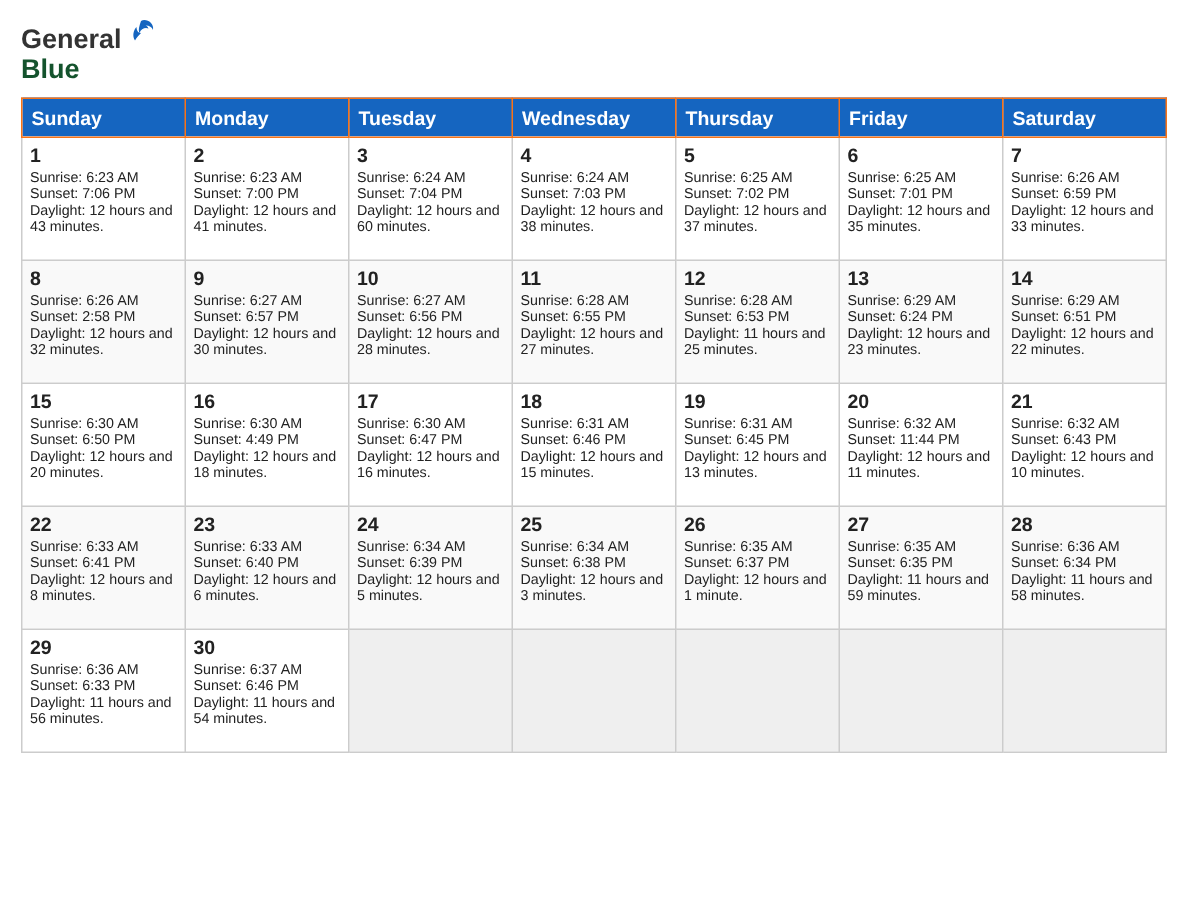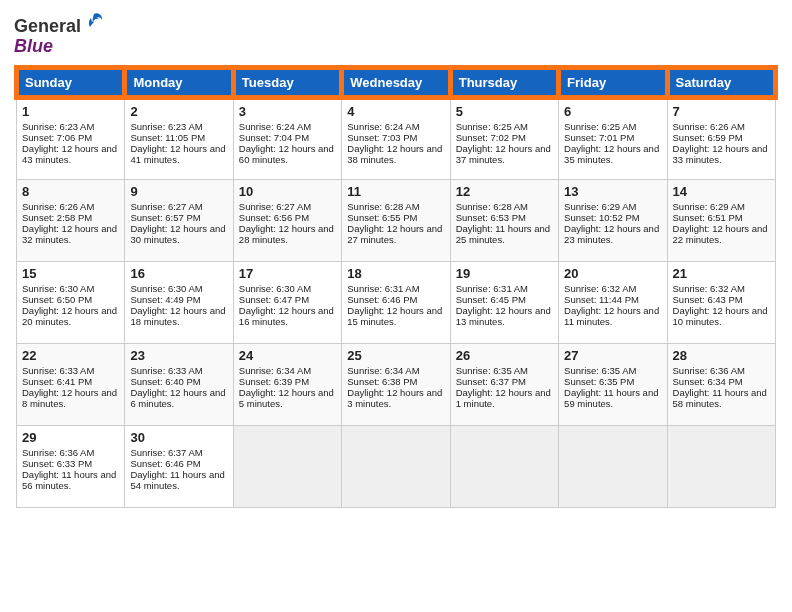--- a/index.html
+++ b/index.html
@@ -23,21 +23,21 @@
     .logo {
       display: flex;
       align-items: center;
     }
     .logo-text {
       font-size: 18px;
       font-weight: bold;
       line-height: 1.1;
     }
     .logo-text .general { color: #333; }
-    .logo-text .blue { color: #701a75; font-style: italic; }
+    .logo-text .blue { color: #14532d; }
     .logo-icon {
       width: 22px;
       height: 22px;
       margin-left: 2px;
     }
     .title-block {
       text-align: right;
     }
     .month-title {
       font-size: 28px;
@@ -53,21 +53,21 @@
       border-collapse: collapse;
       table-layout: fixed;
     }
     thead th {
       background: #1565c0;
       color: #fff;
       text-align: left;
       padding: 5px 6px;
       font-size: 13px;
       font-weight: bold;
-      border: 5px solid #f97316;
+      border: 1px solid #f97316;
     }
     tbody td {
       border: 1px solid #ccc;
       vertical-align: top;
       padding: 4px 5px;
       font-size: 9.5px;
       color: #222;
       height: 82px;
     }
     .day-num {
@@ -119,34 +119,34 @@
           <th>Tuesday</th>
           <th>Wednesday</th>
           <th>Thursday</th>
           <th>Friday</th>
           <th>Saturday</th>
         </tr>
     </thead>
     <tbody id="tbody">
         <tr>
           <td><span class="day-num">1</span><span>Sunrise: 6:23 AM</span><br><span>Sunset: 7:06 PM</span><br><span>Daylight: 12 hours and 43 minutes.</span></td>
-          <td><span class="day-num">2</span><span>Sunrise: 6:23 AM</span><br><span>Sunset: 11:05 PM</span><br><span>Daylight: 12 hours and 41 minutes.</span></td>
+          <td><span class="day-num">2</span><span>Sunrise: 6:23 AM</span><br><span>Sunset: 7:00 PM</span><br><span>Daylight: 12 hours and 41 minutes.</span></td>
           <td><span class="day-num">3</span><span>Sunrise: 6:24 AM</span><br><span>Sunset: 7:04 PM</span><br><span>Daylight: 12 hours and 60 minutes.</span></td>
           <td><span class="day-num">4</span><span>Sunrise: 6:24 AM</span><br><span>Sunset: 7:03 PM</span><br><span>Daylight: 12 hours and 38 minutes.</span></td>
           <td><span class="day-num">5</span><span>Sunrise: 6:25 AM</span><br><span>Sunset: 7:02 PM</span><br><span>Daylight: 12 hours and 37 minutes.</span></td>
           <td><span class="day-num">6</span><span>Sunrise: 6:25 AM</span><br><span>Sunset: 7:01 PM</span><br><span>Daylight: 12 hours and 35 minutes.</span></td>
           <td><span class="day-num">7</span><span>Sunrise: 6:26 AM</span><br><span>Sunset: 6:59 PM</span><br><span>Daylight: 12 hours and 33 minutes.</span></td>
         </tr>
         <tr>
           <td><span class="day-num">8</span><span>Sunrise: 6:26 AM</span><br><span>Sunset: 2:58 PM</span><br><span>Daylight: 12 hours and 32 minutes.</span></td>
           <td><span class="day-num">9</span><span>Sunrise: 6:27 AM</span><br><span>Sunset: 6:57 PM</span><br><span>Daylight: 12 hours and 30 minutes.</span></td>
           <td><span class="day-num">10</span><span>Sunrise: 6:27 AM</span><br><span>Sunset: 6:56 PM</span><br><span>Daylight: 12 hours and 28 minutes.</span></td>
           <td><span class="day-num">11</span><span>Sunrise: 6:28 AM</span><br><span>Sunset: 6:55 PM</span><br><span>Daylight: 12 hours and 27 minutes.</span></td>
           <td><span class="day-num">12</span><span>Sunrise: 6:28 AM</span><br><span>Sunset: 6:53 PM</span><br><span>Daylight: 11 hours and 25 minutes.</span></td>
-          <td><span class="day-num">13</span><span>Sunrise: 6:29 AM</span><br><span>Sunset: 10:52 PM</span><br><span>Daylight: 12 hours and 23 minutes.</span></td>
+          <td><span class="day-num">13</span><span>Sunrise: 6:29 AM</span><br><span>Sunset: 6:24 PM</span><br><span>Daylight: 12 hours and 23 minutes.</span></td>
           <td><span class="day-num">14</span><span>Sunrise: 6:29 AM</span><br><span>Sunset: 6:51 PM</span><br><span>Daylight: 12 hours and 22 minutes.</span></td>
         </tr>
         <tr>
           <td><span class="day-num">15</span><span>Sunrise: 6:30 AM</span><br><span>Sunset: 6:50 PM</span><br><span>Daylight: 12 hours and 20 minutes.</span></td>
           <td><span class="day-num">16</span><span>Sunrise: 6:30 AM</span><br><span>Sunset: 4:49 PM</span><br><span>Daylight: 12 hours and 18 minutes.</span></td>
           <td><span class="day-num">17</span><span>Sunrise: 6:30 AM</span><br><span>Sunset: 6:47 PM</span><br><span>Daylight: 12 hours and 16 minutes.</span></td>
           <td><span class="day-num">18</span><span>Sunrise: 6:31 AM</span><br><span>Sunset: 6:46 PM</span><br><span>Daylight: 12 hours and 15 minutes.</span></td>
           <td><span class="day-num">19</span><span>Sunrise: 6:31 AM</span><br><span>Sunset: 6:45 PM</span><br><span>Daylight: 12 hours and 13 minutes.</span></td>
           <td><span class="day-num">20</span><span>Sunrise: 6:32 AM</span><br><span>Sunset: 11:44 PM</span><br><span>Daylight: 12 hours and 11 minutes.</span></td>
           <td><span class="day-num">21</span><span>Sunrise: 6:32 AM</span><br><span>Sunset: 6:43 PM</span><br><span>Daylight: 12 hours and 10 minutes.</span></td>

